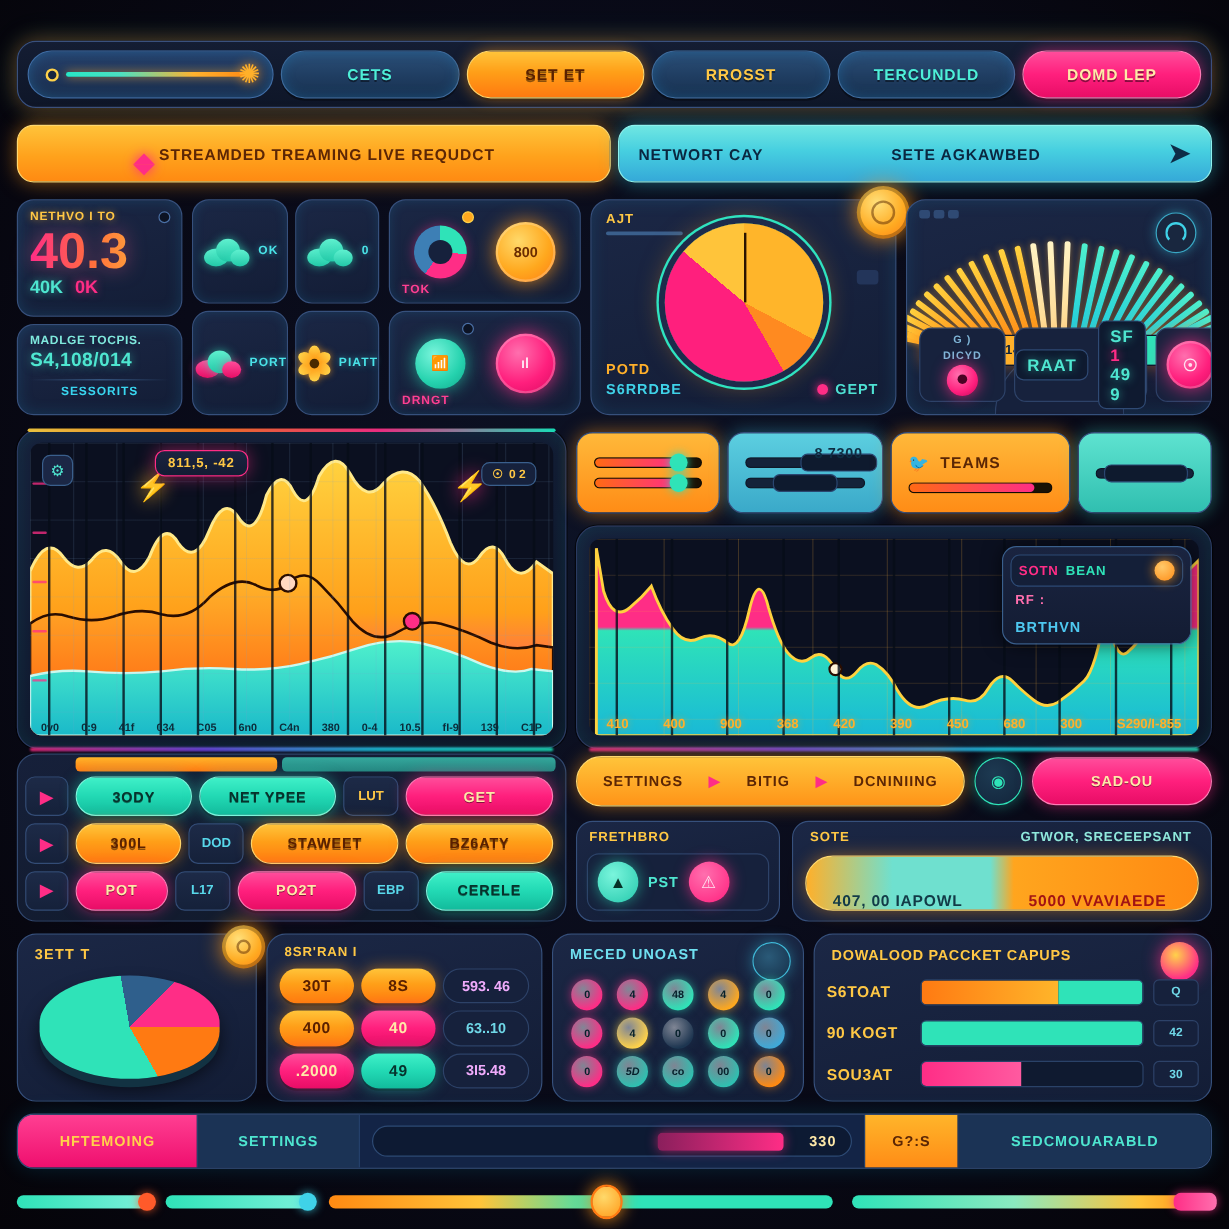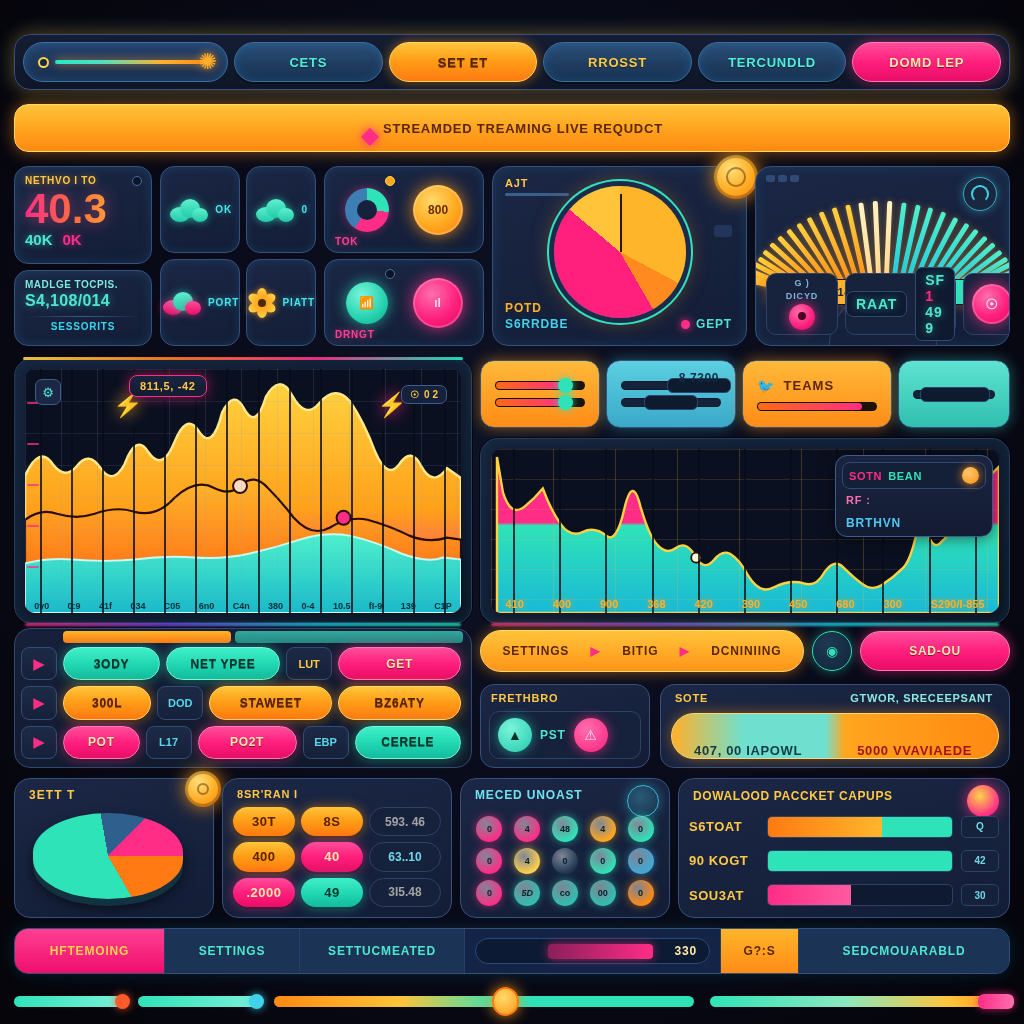--- a/index.html
+++ b/index.html
@@ -309,21 +309,21 @@
   #bcard1 .t{position:absolute;left:14px;top:9px;font-size:12px;font-weight:800;color:#ffc845;letter-spacing:.09em;text-transform:uppercase;}
   .pie3d{position:absolute;left:18px;top:34px;width:150px;height:86px;border-radius:50%/46%;
     background:conic-gradient(from 200deg, #2fe3b8 0deg 150deg, #2f5f8c 150deg 205deg, #ff2d86 205deg 250deg, #ff7a12 250deg 310deg, #2fe3b8 310deg 360deg);
     box-shadow:0 7px 0 #123242, 0 9px 14px rgba(0,0,0,.6);}
   #bcard2{position:absolute;left:222px;top:778px;width:230px;height:140px;border-radius:16px;
     background:linear-gradient(165deg,#1b2745,#131d36);border:1.5px solid #36507c;}
   #bcard2 .t{position:absolute;left:14px;top:9px;font-size:11px;font-weight:800;color:#ffc845;letter-spacing:.07em;text-transform:uppercase;}
   .stat-rows{position:absolute;left:10px;right:10px;top:28px;bottom:10px;display:flex;flex-direction:column;gap:6px;}
   .srow{flex:1 1 0;display:flex;gap:6px;align-items:stretch;}
   .srow .cellpill{flex:1 1 0;border-radius:999px;display:flex;align-items:center;justify-content:center;font-size:13px;font-weight:800;letter-spacing:.04em;}
-  .srow .val{flex:0 0 72px;border-radius:999px;background:#16213c;border:1px solid #2d4268;display:flex;align-items:center;justify-content:center;font-size:12px;font-weight:800;color:#a3a3a3;}
+  .srow .val{flex:0 0 72px;border-radius:999px;background:#16213c;border:1px solid #2d4268;display:flex;align-items:center;justify-content:center;font-size:12px;font-weight:800;color:#f0abfc;}
   .srow .val.teal{color:#6fd8e8;}
 
   #bcard3{position:absolute;left:460px;top:778px;width:210px;height:140px;border-radius:16px;
     background:linear-gradient(165deg,#1b2745,#131d36);border:1.5px solid #36507c;}
   #bcard3 .t{position:absolute;left:14px;top:9px;font-size:12px;font-weight:800;color:#6fe0f0;letter-spacing:.07em;text-transform:uppercase;}
   #bcard3 .eye{position:absolute;right:10px;top:6px;width:32px;height:32px;border-radius:50%;background:radial-gradient(circle at 42% 38%,#2a5a78,#16304a);border:1.5px solid #3fb9d8;box-shadow:0 0 12px rgba(50,185,215,.5);}
   .dotgrid{position:absolute;left:12px;right:12px;top:36px;bottom:10px;display:grid;grid-template-columns:repeat(5,1fr);grid-template-rows:repeat(3,1fr);gap:5px;place-items:center;}
   .gdot{width:26px;height:26px;border-radius:50%;display:flex;align-items:center;justify-content:center;font-size:9px;font-weight:800;color:#06212b;}
 
   #bcard4{position:absolute;left:678px;top:778px;width:332px;height:140px;border-radius:16px;
@@ -377,20 +377,25 @@
     <div class="pill nav-btn p-orange">SET ET</div>
     <div class="pill nav-btn p-blue amber-txt">RROSST</div>
     <div class="pill nav-btn p-blue">TERCUNDLD</div>
     <div class="pill nav-btn p-pink">DOMD LEP</div>
   </div>
 
   <div id="subbar">
     <div class="seg left">
       <span class="diamond-icon"></span>
       <span>STREAMDED TREAMING LIVE REQUDCT</span>
+    </div>
+    <div class="seg right">
+      <span>NETWORT CAY</span>
+      <span>SETE AGKAWBED</span>
+      <span class="chev-right">➤</span>
     </div>
   </div>
 
   <div id="kpirow">
 
     <div class="kpi-card card-a">
       <div class="top">
         <span class="port-dot"></span>
         <div class="kpi-label">NETHVO I TO</div>
         <div class="kpi-big">40.3</div>
@@ -850,21 +855,20 @@
           <i class="fl" style="width:45%;background:linear-gradient(90deg,#ff2d86,#ff5aa0);"></i>
         </span>
         <span class="end">30</span>
       </div>
     </div>
   </div>
 
   <div id="footbar">
     <div class="fseg pink">HFTEMOING</div>
     <div class="fseg b1">SETTINGS</div>
-    <div class="fseg b2">SETTUCMEATED</div>
     <div class="fseg inputcell">
       <div class="finput">
         <span class="bar"></span>
         <span class="num">330</span>
       </div>
     </div>
     <div class="fseg amber">G?:S</div>
     <div class="fseg b3">SEDCMOUARABLD</div>
   </div>
 

